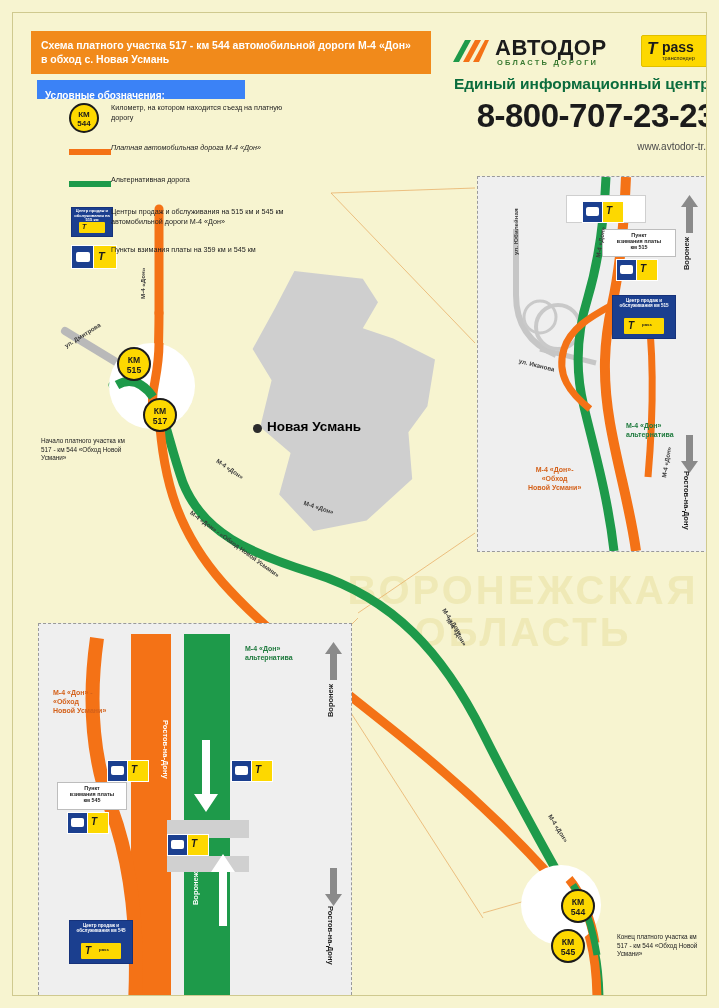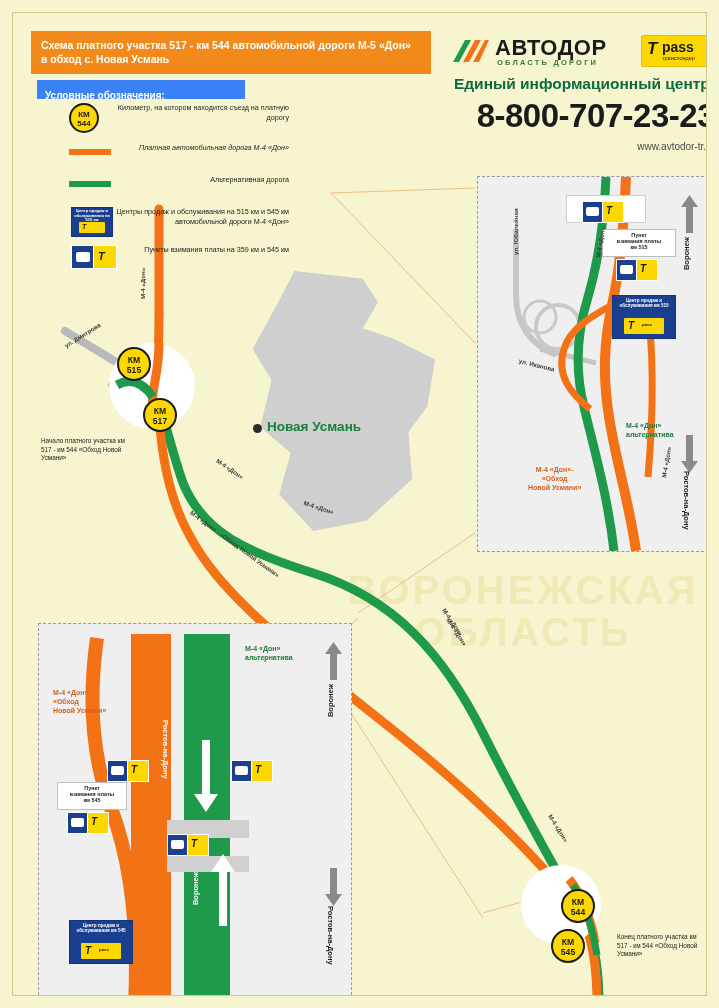--- a/index.html
+++ b/index.html
@@ -81,21 +81,21 @@
     position:absolute;left:24px;top:67px;width:208px;height:19px;
     background:#3b82f6;color:#fff;font-size:10px;font-weight:bold;
     padding:10px 0 0 8px;box-sizing:border-box;
   }
   .legend{
     position:absolute;left:24px;top:90px;width:250px;
   }
   .lg-row{position:relative;min-height:26px;margin-bottom:6px;}
   .lg-txt{
     position:absolute;left:74px;top:0;width:178px;
-    font-size:7.2px;line-height:9.5px;color:#222;text-align:right;
+    font-size:7.2px;line-height:9.5px;color:#222;
   }
   .km-badge{
     position:absolute;left:32px;top:0;width:30px;height:30px;border-radius:50%;
     background:#fdd800;border:2px solid #1b1b1b;
     color:#1b1b1b;font-size:8px;font-weight:bold;text-align:center;
     line-height:9px;padding-top:5px;box-sizing:border-box;
   }
   .bar-orange{position:absolute;left:32px;top:6px;width:42px;height:6px;background:#f47216;}
   .bar-green{position:absolute;left:32px;top:6px;width:42px;height:6px;background:#1e9a4a;}
   .icon-center{
@@ -136,21 +136,21 @@
   }
   .watermark{
     position:absolute;left:330px;top:556px;width:360px;
     color:#efe9b6;font-size:40px;font-weight:bold;letter-spacing:3px;line-height:42px;
     text-align:center;
   }
   .city-dot{
     position:absolute;left:240px;top:411px;width:9px;height:9px;border-radius:50%;background:#2b2b2b;
   }
   .city-label{
-    position:absolute;left:254px;top:406px;font-size:13.5px;font-weight:bold;color:#15803d;
+    position:absolute;left:254px;top:406px;font-size:13.5px;font-weight:bold;color:#000000;
   }
 
   
   svg.roads{position:absolute;left:0;top:0;width:719px;height:1008px;pointer-events:none;}
 
   .road-label{
     position:absolute;font-size:6.2px;color:#3a3a3a;font-weight:bold;white-space:nowrap;
     transform-origin:0 0;
   }
 
@@ -288,21 +288,21 @@
     <div class="road-label" style="left:126px;top:286px;transform:rotate(-90deg);">М-4 «Дон»</div>
     <div class="road-label" style="left:206px;top:444px;transform:rotate(34deg);">М-4 «Дон»</div>
     <div class="road-label" style="left:292px;top:486px;transform:rotate(18deg);">М-4 «Дон»</div>
     <div class="road-label" style="left:180px;top:496px;transform:rotate(36deg);">М-4 «Дон» - «Обход Новой Усмани»</div>
     <div class="road-label" style="left:438px;top:604px;transform:rotate(56deg);">М-4 «Дон»</div>
     <div class="road-label" style="left:434px;top:594px;transform:rotate(56deg);">М-4 «Дон»</div>
     <div class="road-label" style="left:540px;top:800px;transform:rotate(58deg);">М-4 «Дон»</div>
   </div>
 
   <div class="title-bar">
-    <div>Схема платного участка 517 - км 544 автомобильной дороги М-5 «Дон»</div>
+    <div>Схема платного участка 517 - км 544 автомобильной дороги М-4 «Дон»</div>
     <div>в обход с. Новая Усмань</div>
   </div>
 
   <div class="logo-avtodor">
     <svg class="chev" viewBox="0 0 38 26">
       <path d="M2,24 L14,2 L20,2 L8,24 Z" fill="#1e9a4a"></path>
       <path d="M12,24 L24,2 L30,2 L18,24 Z" fill="#f47216"></path>
       <path d="M22,24 L34,2 L38,2 L28,24 Z" fill="#f47216"></path>
     </svg>
     <div class="ad-text">АВТОДОР</div>

